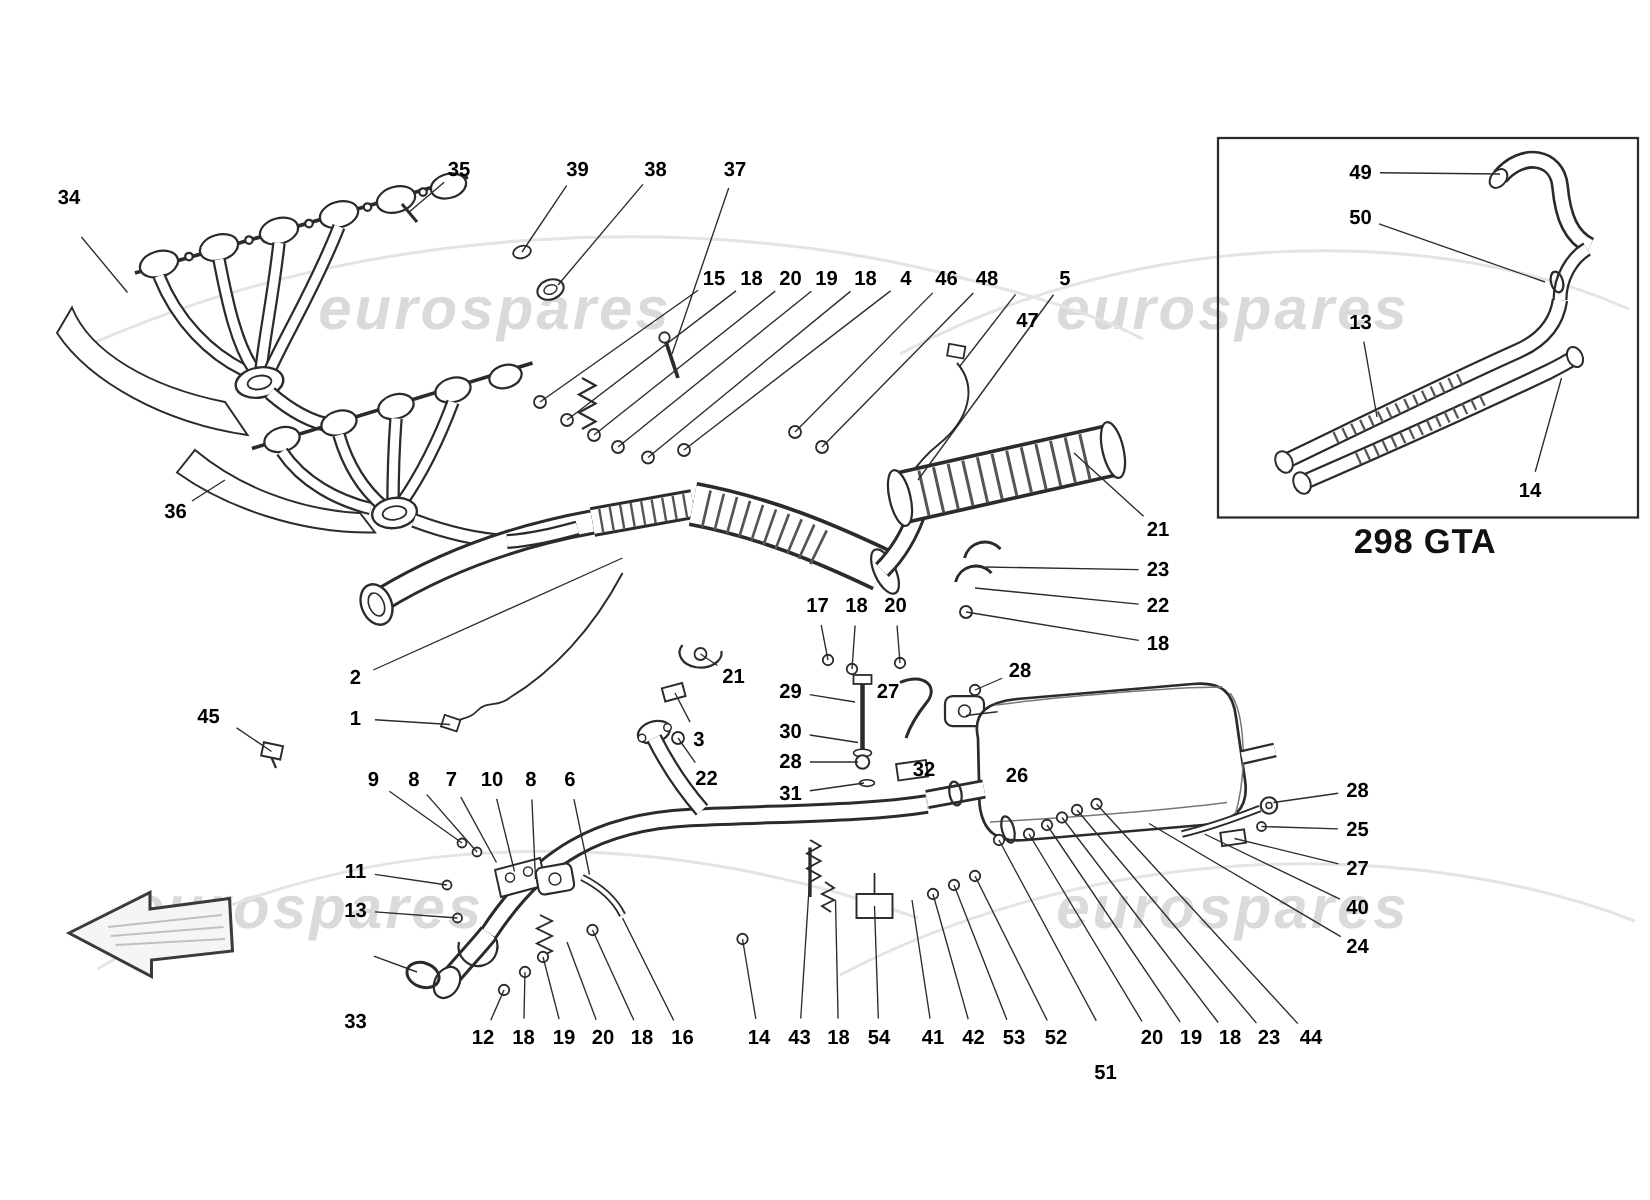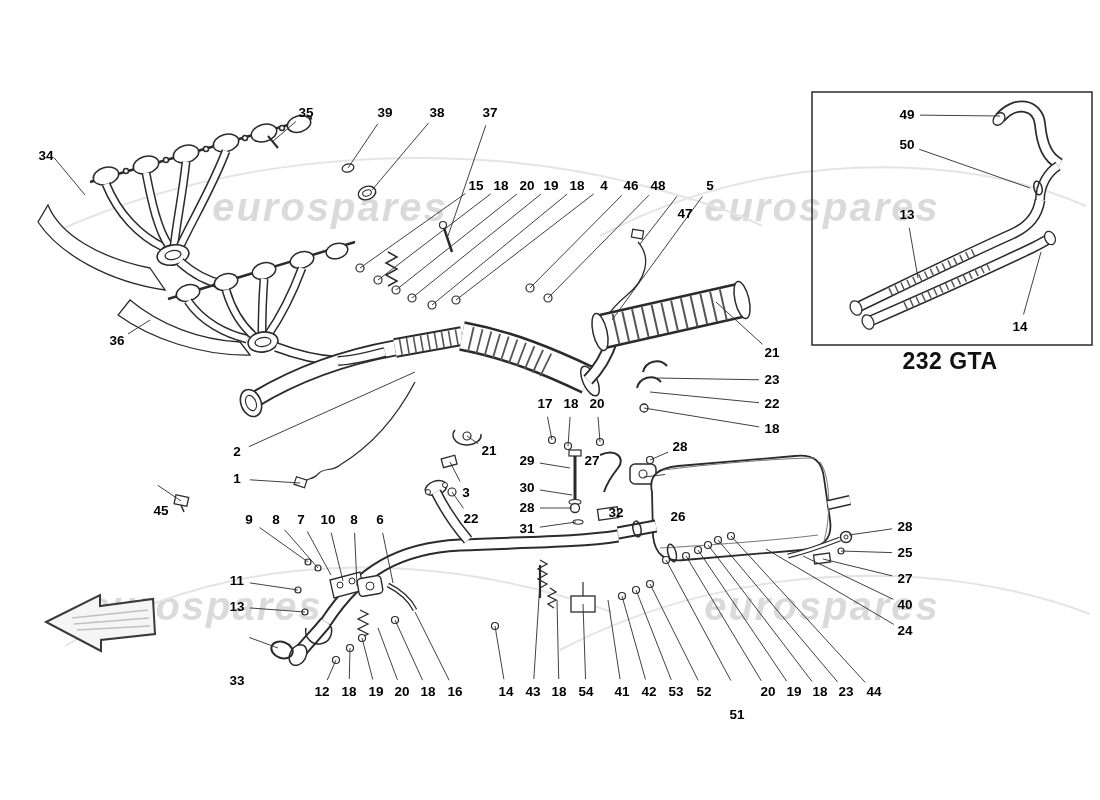--- a/index.html
+++ b/index.html
@@ -353,21 +353,21 @@
       <line x1="698.1862232585006" y1="680.3724465170011" x2="650" y2="584" stroke="#2b2b2b" stroke-width="0.9"></line>
       <line x1="730.8418751499127" y1="680.5510918280066" x2="666" y2="560" stroke="#2b2b2b" stroke-width="0.9"></line>
       <line x1="761.2874943606159" y1="680.8670638176069" x2="686" y2="556" stroke="#2b2b2b" stroke-width="0.9"></line>
       <line x1="786.7190392542926" y1="681.2302455636412" x2="698" y2="550" stroke="#2b2b2b" stroke-width="0.9"></line>
       <line x1="812.1214382015829" y1="681.6593876395775" x2="708" y2="545" stroke="#2b2b2b" stroke-width="0.9"></line>
       <line x1="837.6262353048239" y1="682.0561544244783" x2="718" y2="540" stroke="#2b2b2b" stroke-width="0.9"></line>
       <line x1="865.2155798292745" y1="682.4169961773904" x2="731" y2="536" stroke="#2b2b2b" stroke-width="0.9"></line>
     </svg>
 
   <div id="callout-layer" class="layer" style="width:1100px;height:800px;">
-      <div class="callout" style="left: 46px; top: 156px; text-align: right;">34</div>
+      <div class="callout" style="left: 46px; top: 132px; text-align: right;">34</div>
       <div class="callout" style="left: 306px; top: 113px;">35</div>
       <div class="callout" style="left: 385px; top: 113px;">39</div>
       <div class="callout" style="left: 437px; top: 113px;">38</div>
       <div class="callout" style="left: 490px; top: 113px;">37</div>
       <div class="callout" style="left: 476px; top: 186px;">15</div>
       <div class="callout" style="left: 501px; top: 186px;">18</div>
       <div class="callout" style="left: 527px; top: 186px;">20</div>
       <div class="callout" style="left: 551px; top: 186px;">19</div>
       <div class="callout" style="left: 577px; top: 186px;">18</div>
       <div class="callout" style="left: 604px; top: 186px;">4</div>
@@ -393,21 +393,21 @@
       <div class="callout" style="left: 466px; top: 493px;">3</div>
       <div class="callout" style="left: 471px; top: 519px;">22</div>
       <div class="callout" style="left: 527px; top: 461px;">29</div>
       <div class="callout" style="left: 592px; top: 461px;">27</div>
       <div class="callout" style="left: 680px; top: 447px;">28</div>
       <div class="callout" style="left: 678px; top: 473px; margin-top: 44px;">26</div>
       <div class="callout" style="left: 527px; top: 488px;">30</div>
       <div class="callout" style="left: 527px; top: 508px;">28</div>
       <div class="callout" style="left: 527px; top: 529px;">31</div>
       <div class="callout" style="left: 616px; top: 513px;">32</div>
-      <div class="callout" style="left: 161px; top: 478px; margin-top: 33px;">45</div>
+      <div class="callout" style="left: 139px; top: 478px;">45</div>
       <div class="callout" style="left: 249px; top: 520px;">9</div>
       <div class="callout" style="left: 276px; top: 520px;">8</div>
       <div class="callout" style="left: 301px; top: 520px;">7</div>
       <div class="callout" style="left: 328px; top: 520px;">10</div>
       <div class="callout" style="left: 354px; top: 520px;">8</div>
       <div class="callout" style="left: 380px; top: 520px;">6</div>
       <div class="callout" style="left: 237px; top: 581px;">11</div>
       <div class="callout" style="left: 237px; top: 607px;">13</div>
       <div class="callout" style="left: 237px; top: 633px; margin-top: 48px;">33</div>
       <div class="callout" style="left: 905px; top: 527px;">28</div>
@@ -430,14 +430,14 @@
       <div class="callout" style="left: 676px; top: 692px;">53</div>
       <div class="callout" style="left: 704px; top: 692px;">52</div>
       <div class="callout" style="left: 737px; top: 692px; margin-top: 23px;">51</div>
       <div class="callout" style="left: 768px; top: 692px;">20</div>
       <div class="callout" style="left: 794px; top: 692px;">19</div>
       <div class="callout" style="left: 820px; top: 692px;">18</div>
       <div class="callout" style="left: 846px; top: 692px;">23</div>
       <div class="callout" style="left: 874px; top: 692px;">44</div>
     </div>
 
-  <div class="inset-title" style="left:950px;top:361px;">232 GTA</div>
+  <div class="inset-title" style="left:950px;top:361px;">298 GTA</div>
 </div>
 
 </body></html>

